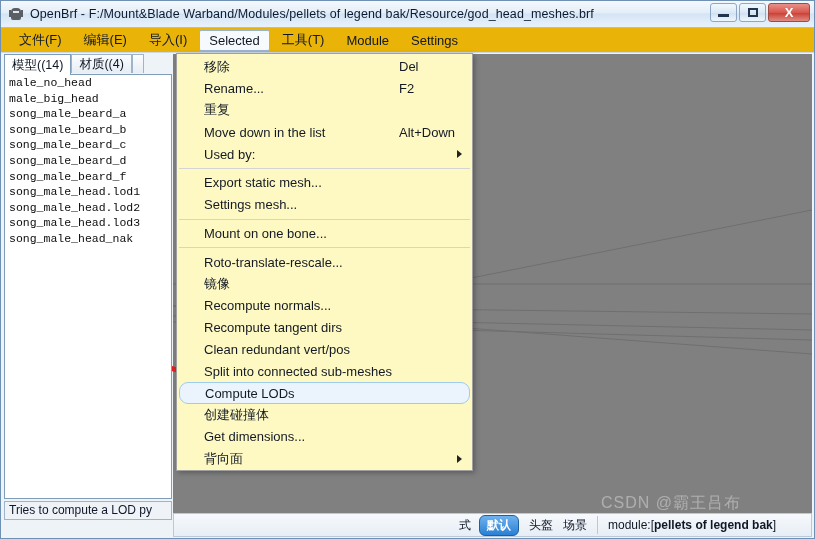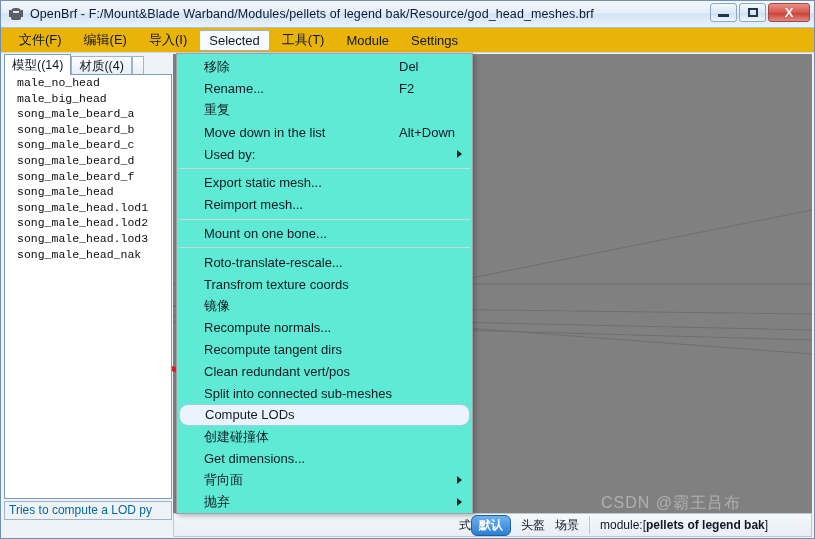--- a/index.html
+++ b/index.html
@@ -76,21 +76,21 @@
   .menubar .mi.active{
     border:1px solid #9bb4cd;background:#f7fafd;border-radius:2px;
   }
 
   
   .leftpanel{
     position:absolute;left:3px;top:53px;width:168px;height:466px;
   }
   .tabstrip{
     position:absolute;left:0;top:0;height:21px;width:168px;
-    display:flex;align-items:flex-end;
+    display:flex;
   }
   .tab{
     height:19px;line-height:19px;
     font-size:12.5px;color:#101826;
     padding:0 7px;
     background:linear-gradient(to bottom,#fbfdff,#e6edf4);
     border:1px solid #9db4ca;
     border-bottom:none;
     box-sizing:border-box;
     white-space:nowrap;
@@ -107,33 +107,33 @@
   .listbox{
     position:absolute;left:0;top:20px;width:168px;height:425px;
     background:#ffffff;border:1px solid #7f9cb8;box-sizing:border-box;
     overflow:hidden;
     z-index:2;
   }
   .litem{
     font-family:"Liberation Mono","DejaVu Sans Mono",monospace;
     font-size:11.5px;color:#0c0c0c;
     height:15.6px;line-height:15.6px;
-    padding-left:12px;
+    padding-left:4px;
     white-space:nowrap;
     box-sizing:border-box;
   }
   .litem.sel{
     background:#cde1f5;
     border:1px dotted #6a6a6a;
     padding-left:3px;
   }
   .statusbar{
     position:absolute;left:0;top:447px;width:168px;height:19px;
     background:#eff3f7;border:1px solid #9db4ca;box-sizing:border-box;
-    font-size:12px;color:#0369a1;line-height:17px;padding-left:4px;
+    font-size:12px;color:#0f172a;line-height:17px;padding-left:4px;
     white-space:nowrap;overflow:hidden;
   }
 
   
   .annot-text{
     position:absolute;left:57px;top:327px;
     font-family:"Liberation Serif","DejaVu Serif",serif;
     font-size:13.5px;color:#e02020;white-space:nowrap;
     letter-spacing:0.5px;
   }
@@ -156,42 +156,42 @@
     border:1px solid #b9c9da;box-sizing:border-box;
     display:flex;align-items:center;
   }
   .bb-item{
     font-size:12px;color:#101826;margin-left:10px;white-space:nowrap;
   }
   .bb-btn{
     font-size:12px;color:#ffffff;font-weight:bold;
     background:linear-gradient(to bottom,#6fb2ee,#2a7fd4);
     border:1px solid #1f5f9e;border-radius:6px;
-    padding:1px 7px;white-space:nowrap;
+    padding:1px 7px;margin-left:8px;white-space:nowrap;
   }
   .bb-sep{
     width:1px;height:18px;background:#b9c9da;margin-left:10px;
   }
   .bb-module{
     font-size:12px;color:#101826;margin-left:10px;white-space:nowrap;
   }
   .bb-module b{font-weight:bold;}
 
   
   .watermark{
     position:absolute;left:600px;top:492px;
     font-size:16px;color:#ffffff;opacity:0.36;
     white-space:nowrap;letter-spacing:1px;
     pointer-events:none;
   }
 
   
   .ctxmenu{
     position:absolute;left:175px;top:52px;width:297px;
-    background:#5eead4;
+    background:#fef9c3;
     border:1px solid #a0a0a0;
     box-sizing:border-box;
     box-shadow:2px 2px 5px rgba(0,0,0,0.28);
     padding:2px 0 0 0;
     z-index:50;
   }
   .ctxitem{
     height:21.8px;
     display:flex;align-items:center;
     font-size:13px;color:#131a24;
@@ -350,21 +350,20 @@
         <div class="tab stub"></div>
       </div>
     <div class="listbox" id="listbox">
         <div class="litem">male_no_head</div>
         <div class="litem">male_big_head</div>
         <div class="litem">song_male_beard_a</div>
         <div class="litem">song_male_beard_b</div>
         <div class="litem">song_male_beard_c</div>
         <div class="litem">song_male_beard_d</div>
         <div class="litem">song_male_beard_f</div>
-        <div class="litem">song_male_head</div>
         <div class="litem">song_male_head.lod1</div>
         <div class="litem">song_male_head.lod2</div>
         <div class="litem">song_male_head.lod3</div>
         <div class="litem">song_male_head_nak</div>
       </div>
     <div class="statusbar">Tries to compute a LOD py</div>
   </div>
 
   <div class="annot-text">生成LOD模型</div>
   <svg class="annot-arrow" viewBox="0 0 400 130">
@@ -390,32 +389,29 @@
       </div>
       <div class="ctxitem">
         <span>Used by:</span>
         <span class="arr"></span>
       </div>
       <div class="ctxsep"></div>
       <div class="ctxitem">
         <span>Export static mesh...</span>
       </div>
       <div class="ctxitem">
-        <span>Reimport mesh...</span>
+        <span>Settings mesh...</span>
       </div>
       <div class="ctxsep"></div>
       <div class="ctxitem">
         <span>Mount on one bone...</span>
       </div>
       <div class="ctxsep"></div>
       <div class="ctxitem">
         <span>Roto-translate-rescale...</span>
-      </div>
-      <div class="ctxitem">
-        <span>Transfrom texture coords</span>
       </div>
       <div class="ctxitem">
         <span>镜像</span>
       </div>
       <div class="ctxitem">
         <span>Recompute normals...</span>
       </div>
       <div class="ctxitem">
         <span>Recompute tangent dirs</span>
       </div>
@@ -431,19 +427,15 @@
       <div class="ctxitem">
         <span>创建碰撞体</span>
       </div>
       <div class="ctxitem">
         <span>Get dimensions...</span>
       </div>
       <div class="ctxitem">
         <span>背向面</span>
         <span class="arr"></span>
       </div>
-      <div class="ctxitem">
-        <span>抛弃</span>
-        <span class="arr"></span>
-      </div>
     </div>
 
 </div>
 
 </body></html>

